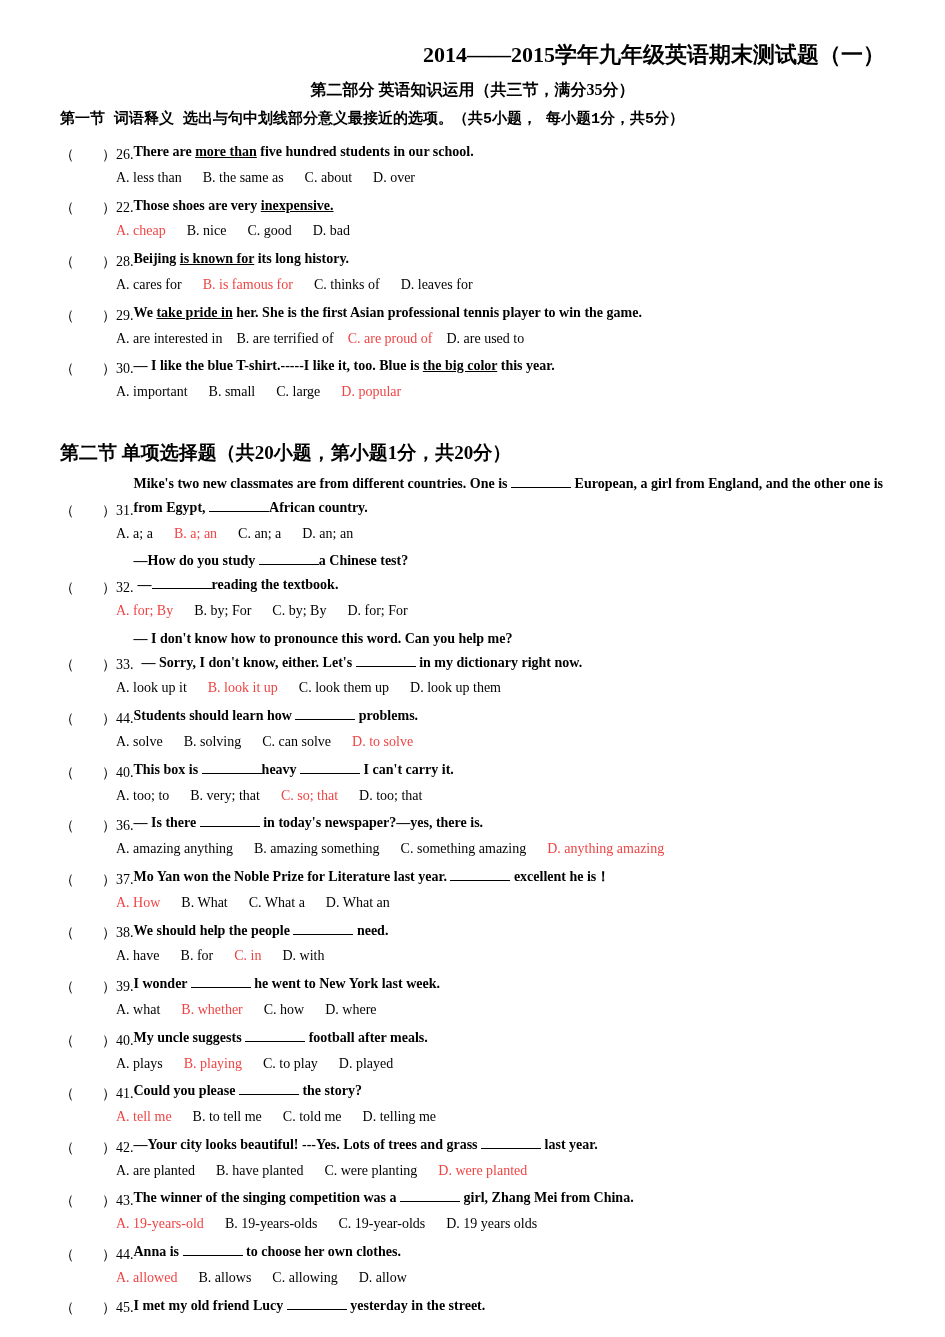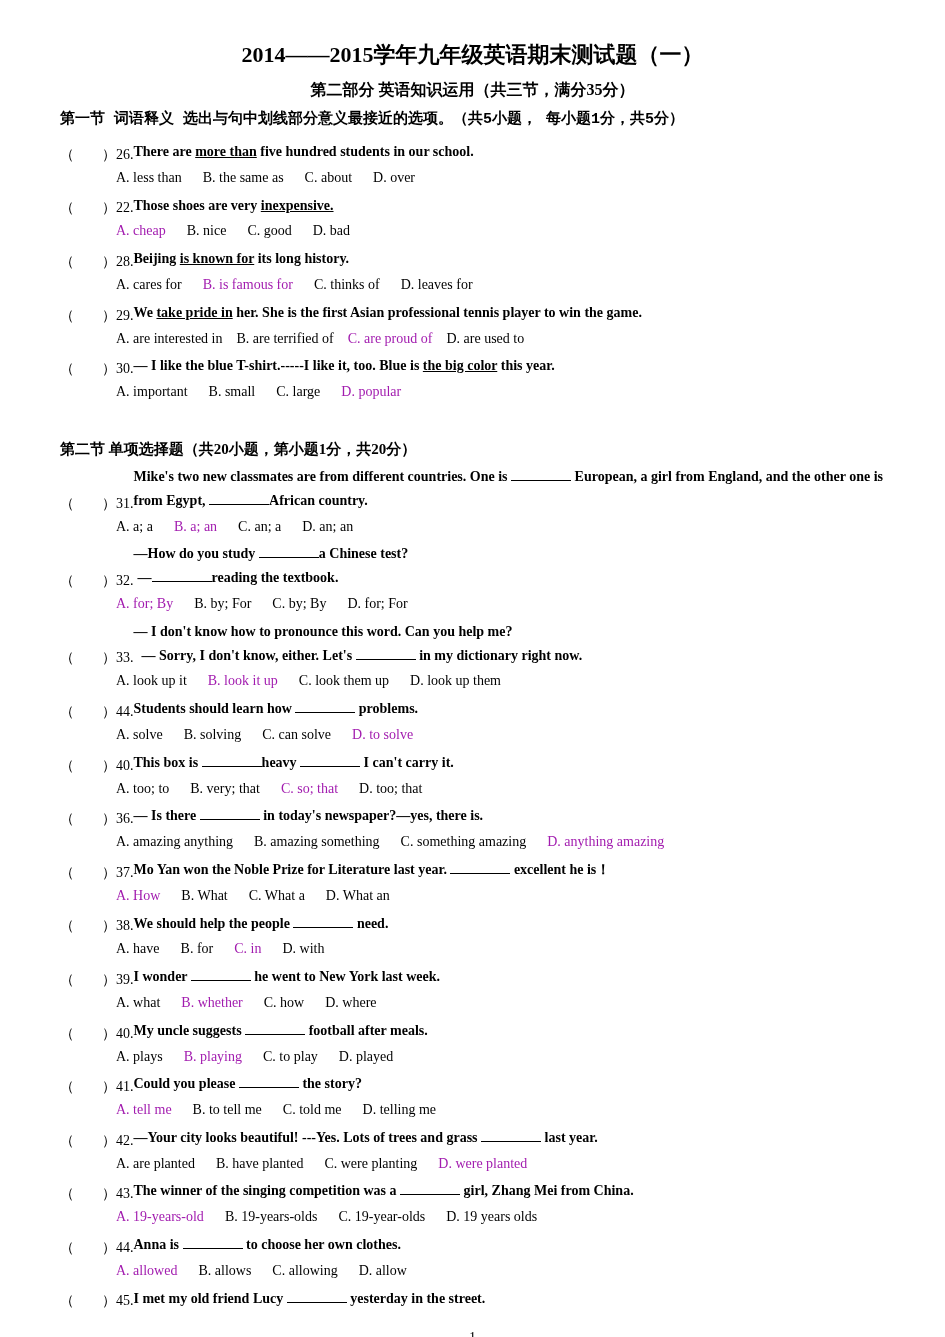--- a/index.html
+++ b/index.html
@@ -8,38 +8,38 @@
       font-family: "SimSun", "宋体", serif;
       font-size: 14px;
       color: #000;
       padding: 40px 60px;
       max-width: 945px;
       margin: 0 auto;
     }
     .title {
       font-size: 22px;
       font-weight: bold;
-      text-align: center;
+      text-align: right;
       margin-bottom: 10px;
     }
     .section-title {
       font-size: 16px;
       font-weight: bold;
       text-align: center;
       margin-bottom: 8px;
     }
     .part-header {
       font-size: 15px;
       font-weight: bold;
       margin-bottom: 6px;
     }
-    .red { color: #a21caf; }
+    .red { color: #ef4444; }
     .underline { text-decoration: underline; }
     .section-header {
-      font-size: 15px;
+      font-size: 19px;
       font-weight: bold;
       margin-top: 16px;
       margin-bottom: 6px;
     }
     .blank { display: inline-block; min-width: 60px; border-bottom: 1px solid #000; }
     .page-num {
       text-align: center;
       margin-top: 20px;
       font-size: 14px;
     }

